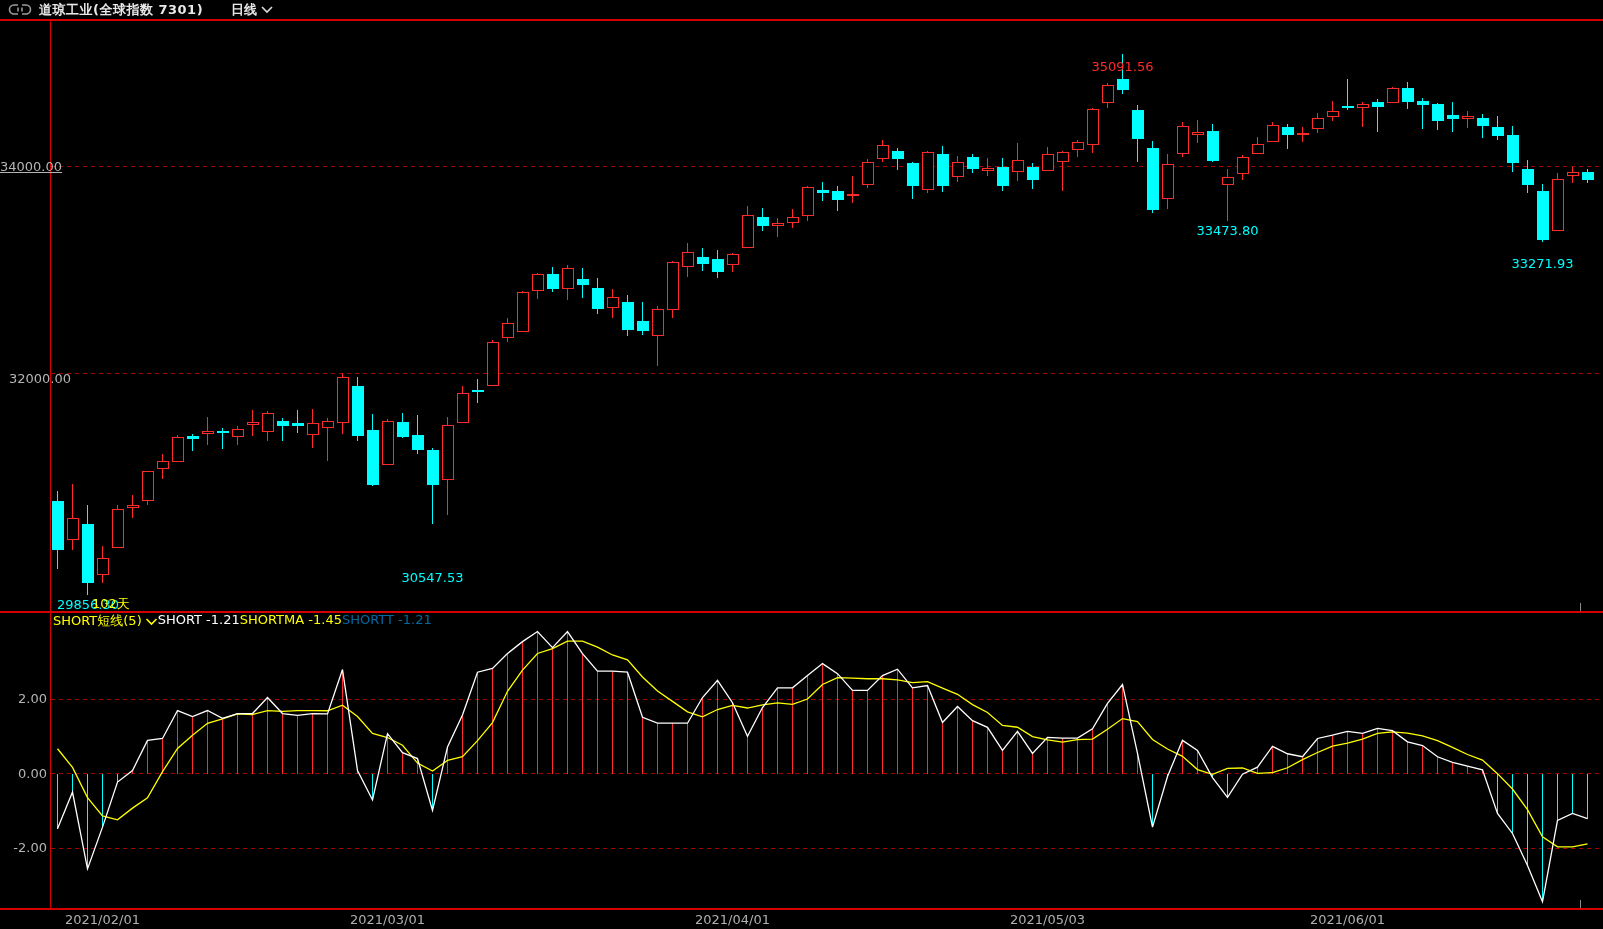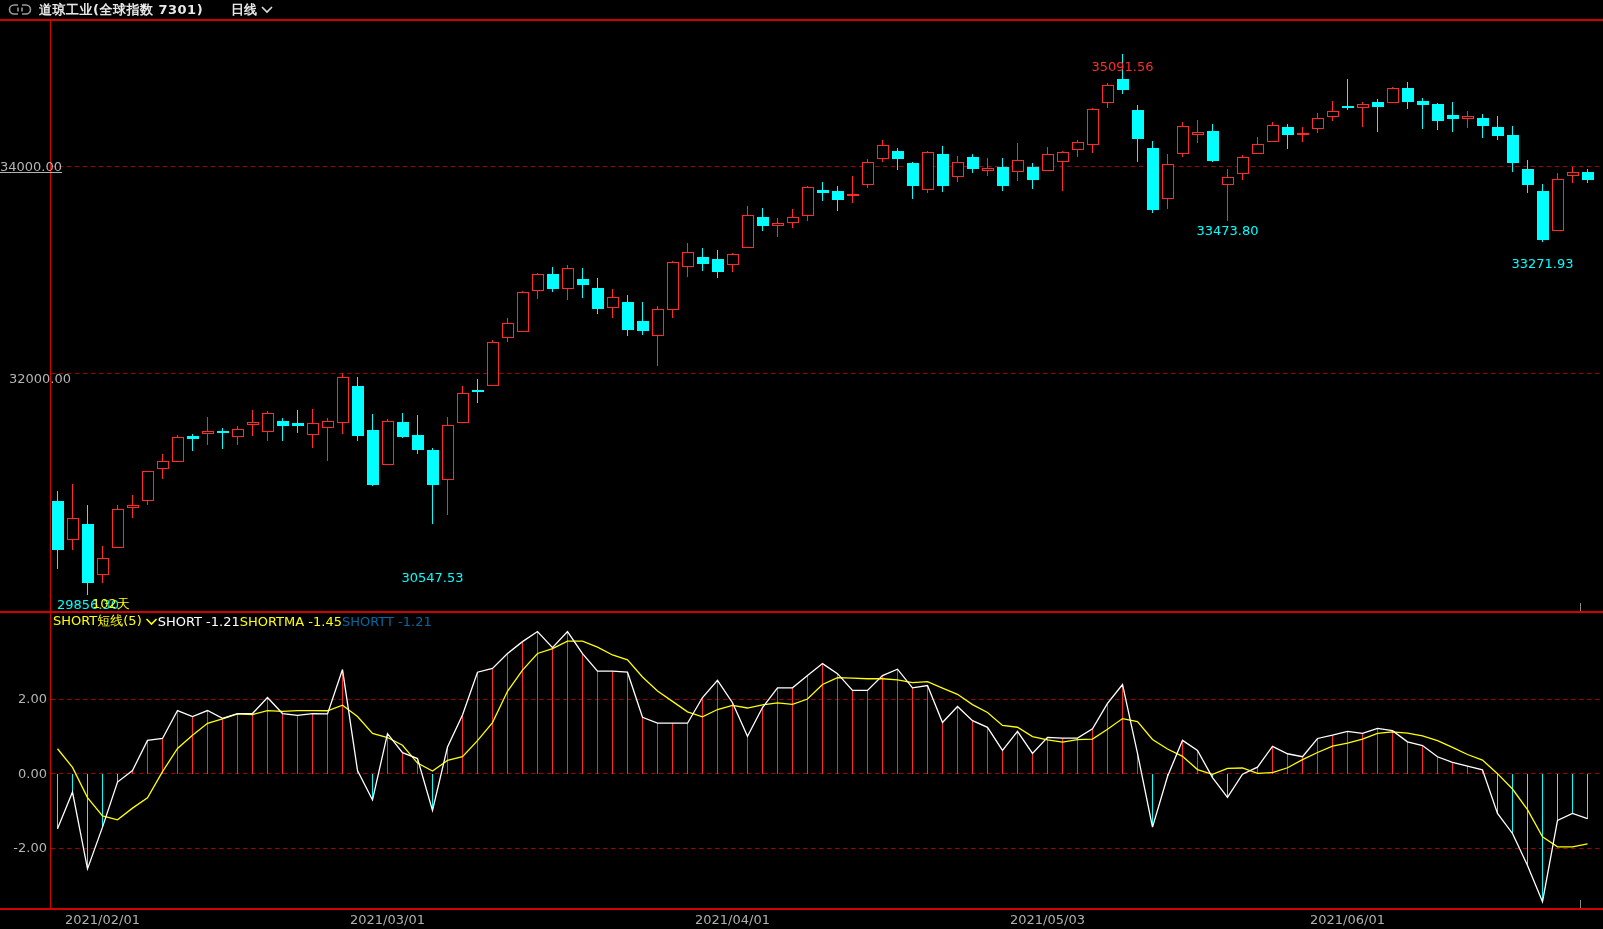--- a/index.html
+++ b/index.html
@@ -14,21 +14,21 @@
   #period{font-size:13px;font-weight:600;}
   #topbar-divider{position:absolute;left:0;top:19px;width:1603px;height:2px;background:#d40000;}
   
   #chart-svg{position:absolute;left:0;top:0;}
   
   .ylab{position:absolute;width:47px;text-align:right;font-size:13px;color:#b4b4b4;line-height:14px;}
   .xlab{position:absolute;font-size:13px;color:#b0b0b0;transform:translateX(-50%);white-space:nowrap;}
   .ann{position:absolute;font-size:13px;transform:translateX(-50%);white-space:nowrap;}
   .ann-corner{transform:none;padding-left:40px;}
   
-  #ind-header{position:absolute;left:53px;top:612px;height:18px;display:flex;align-items:center;
+  #ind-header{position:absolute;left:53px;top:612px;height:18px;display:flex;align-items:flex-start;
               font-size:13px;white-space:nowrap;}
   #ind-name{color:#ffff00;cursor:pointer;display:flex;align-items:center;}
   #ind-name svg{margin-left:3px;}
   .leg{}
 </style>
 </head>
 <body>
 
 <div id="app">
 

